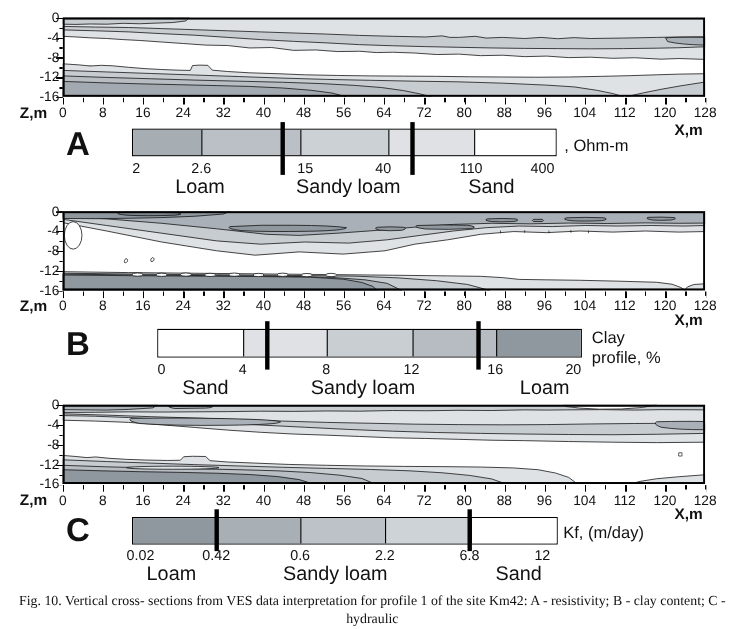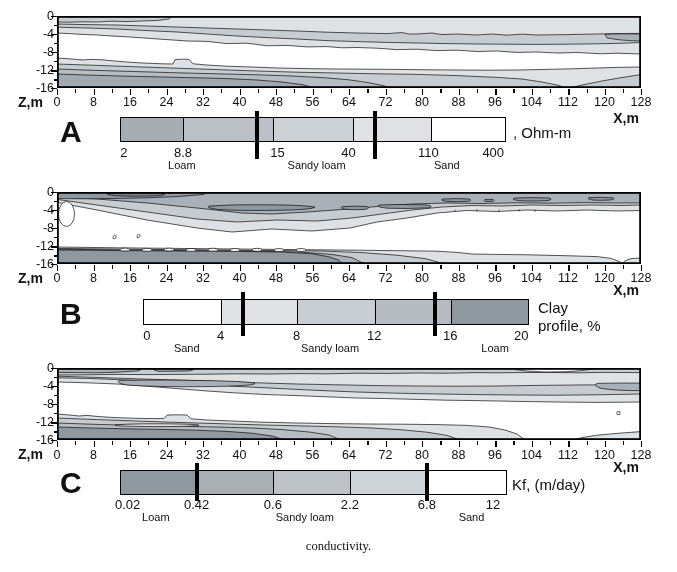--- a/index.html
+++ b/index.html
@@ -33,21 +33,21 @@
   .axname{position:absolute;font-weight:bold;font-size:14px;}
   
   .panel-letter{position:absolute;font-weight:bold;font-size:30px;line-height:1;}
   .lbar{position:absolute;display:flex;border:1.6px solid #000;box-sizing:content-box;}
   .lbar .seg{height:100%;}
   .lbar .seg + .seg{border-left:1px solid #000;}
   .tbar{position:absolute;width:4px;background:#000;}
   .lrow{position:absolute;height:14px;}
   .lrow span{position:absolute;transform:translateX(-50%);white-space:nowrap;}
   .vals{font-size:13px;}
-  .liths{font-size:11px;}
+  .liths{font-size:18px;}
   .ltitle{position:absolute;font-size:15px;white-space:nowrap;}
   .caption{position:absolute;left:0;width:677px;text-align:center;
      font-family:"Liberation Serif","DejaVu Serif",serif;font-size:12.6px;line-height:1.3;}
 </style>
 </head>
 <body>
 
 <div class="fig">
 
   <div class="plot" style="top:16px">
@@ -108,21 +108,21 @@
     <div class="seg" style="width: 16.4%; background: rgb(166, 173, 179);"></div>
     <div class="seg" style="width: 23.4%; background: rgb(186, 192, 198);"></div>
     <div class="seg" style="width: 20.6%; background: rgb(204, 209, 213);"></div>
     <div class="seg" style="width: 20.3%; background: rgb(223, 225, 229);"></div>
     <div class="seg" style="width: 19.3%; background: rgb(255, 255, 255);"></div>
   </div>
   <div class="tbar" style="left:255px;top:111px;height:48px"></div>
   <div class="tbar" style="left:373px;top:111px;height:48px"></div>
   <div class="lrow vals" style="left:120px;top:145px;width:384px">
     <span style="left:1%">2</span>
-    <span style="left:16.4%">8.8</span>
+    <span style="left:16.4%">2.6</span>
     <span style="left:41%">15</span>
     <span style="left:59.5%">40</span>
     <span style="left:80.3%">110</span>
     <span style="left:97.2%">400</span>
   </div>
   <div class="lrow liths" style="left:120px;top:159px;width:384px">
     <span style="left:16.1%">Loam</span>
     <span style="left:51.2%">Sandy loam</span>
     <span style="left:85.1%">Sand</span>
   </div>
@@ -306,16 +306,17 @@
     <span style="left:96.9%">12</span>
   </div>
   <div class="lrow liths" style="left:120px;top:511px;width:385px">
     <span style="left:9.3%">Loam</span>
     <span style="left:48%">Sandy loam</span>
     <span style="left:91.3%">Sand</span>
   </div>
   <div class="ltitle" style="left:512px;top:476px">Kf, (m/day)</div>
 
   <div class="caption" style="top:538px">
+    <div>Fig. 10. Vertical cross- sections from VES data interpretation for profile 1 of the site Km42: A - resistivity; B - clay content; C - hydraulic</div>
     <div>conductivity.</div>
   </div>
 
 </div>
 
 </body></html>

